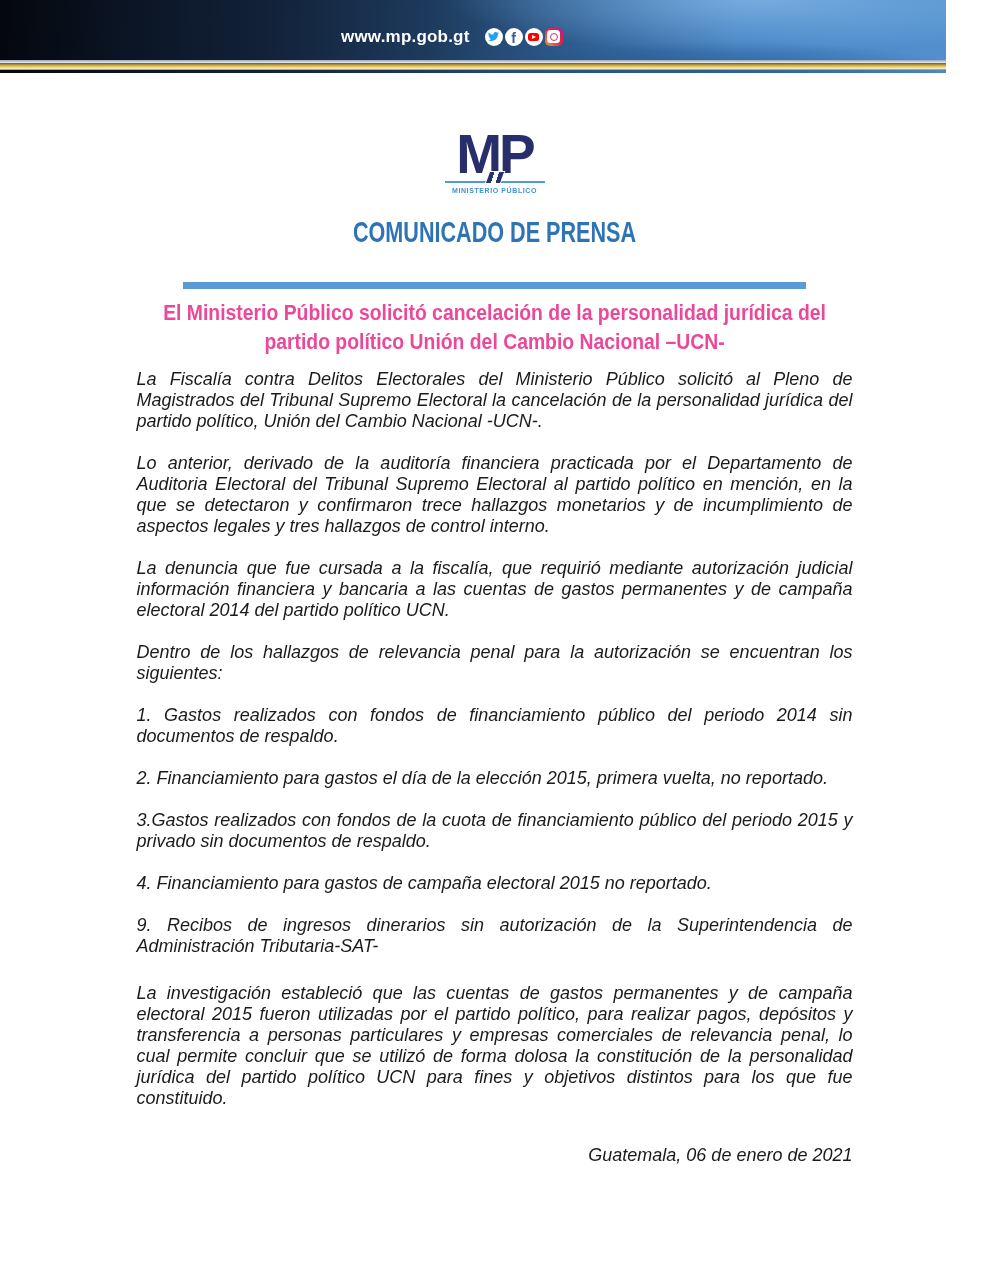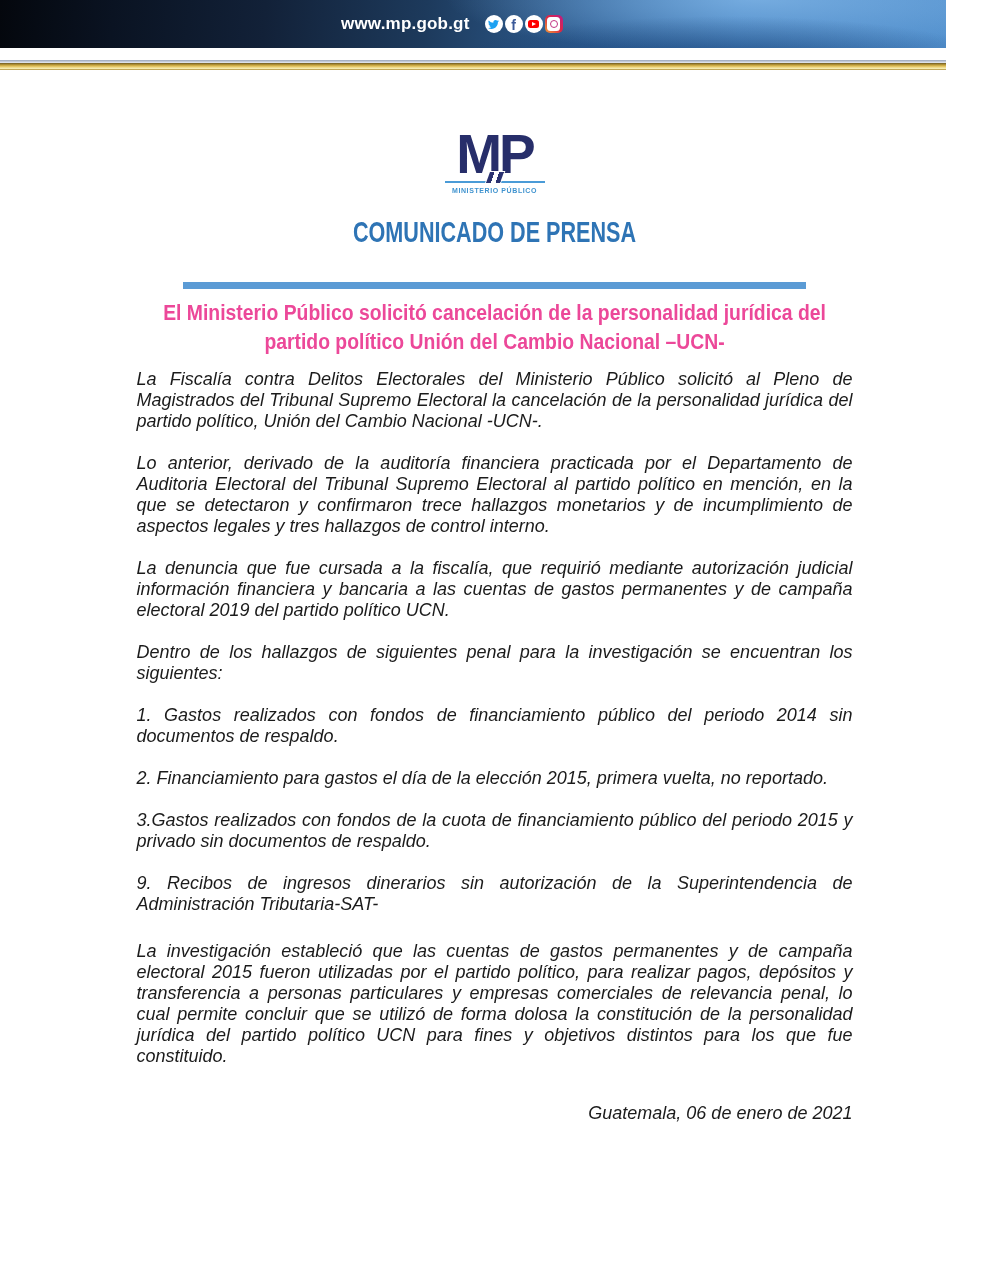--- a/index.html
+++ b/index.html
@@ -1,20 +1,20 @@
 <!DOCTYPE html>
 <html><head>
 <meta charset="utf-8">
 <style>
   html,body{margin:0;padding:0;background:#ffffff;}
   .page{position:relative;width:989px;height:1280px;background:#ffffff;overflow:hidden;
         font-family:"Liberation Sans", sans-serif;}
 
   
-  .topbar{position:absolute;top:0;left:0;width:946px;height:48px;overflow:hidden;
+  .topbar{position:absolute;top:0;left:0;width:946px;height:73px;overflow:hidden;
     background:linear-gradient(94deg,#04070d 0%,#0a1322 12%,#122138 28%,#1d3a5c 45%,
                #2f5f94 62%,#4583c2 78%,#4e8cca 92%,#5290cd 100%);}
   .topbar .wave-hi{position:absolute;right:-120px;top:-56px;width:620px;height:110px;
     background:radial-gradient(closest-side,rgba(133,185,233,.75),rgba(133,185,233,0));
     border-radius:50%;}
   .topbar .wave-lo{position:absolute;right:-60px;bottom:-68px;width:560px;height:100px;
     background:radial-gradient(closest-side,rgba(14,48,96,.65),rgba(14,48,96,0));
     border-radius:50%;}
   .topbar-inner{position:absolute;left:341px;top:0;height:100%;display:flex;
     align-items:center;gap:15px;}
@@ -119,24 +119,25 @@
     <div class="rule"></div>
 
     <div class="headline">
       <div class="headline-line">El Ministerio Público solicitó cancelación de la personalidad jurídica del</div>
       <div class="headline-line">partido político Unión del Cambio Nacional –UCN-</div>
     </div>
 
     <div class="body">
       <p>La Fiscalía contra Delitos Electorales del Ministerio Público solicitó al Pleno de Magistrados del Tribunal Supremo Electoral la cancelación de la personalidad jurídica del partido político, Unión del Cambio Nacional -UCN-.</p>
       <p>Lo anterior, derivado de la auditoría financiera practicada por el Departamento de Auditoria Electoral del Tribunal Supremo Electoral al partido político en mención, en la que se detectaron y confirmaron trece hallazgos monetarios y de incumplimiento de aspectos legales y tres hallazgos de control interno.</p>
-      <p>La denuncia que fue cursada a la fiscalía, que requirió mediante autorización judicial información financiera y bancaria a las cuentas de gastos permanentes y de campaña electoral 2019 del partido político UCN.</p>
-      <p>Dentro de los hallazgos de siguientes penal para la investigación se encuentran los siguientes:</p>
+      <p>La denuncia que fue cursada a la fiscalía, que requirió mediante autorización judicial información financiera y bancaria a las cuentas de gastos permanentes y de campaña electoral 2014 del partido político UCN.</p>
+      <p>Dentro de los hallazgos de relevancia penal para la autorización se encuentran los siguientes:</p>
       <p>1. Gastos realizados con fondos de financiamiento público del periodo 2014 sin documentos de respaldo.</p>
       <p>2. Financiamiento para gastos el día de la elección 2015, primera vuelta, no reportado.</p>
       <p>3.Gastos realizados con fondos de la cuota de financiamiento público del periodo 2015 y privado sin documentos de respaldo.</p>
+      <p>4. Financiamiento para gastos de campaña electoral 2015 no reportado.</p>
       <p>9. Recibos de ingresos dinerarios sin autorización de la Superintendencia de Administración Tributaria-SAT-</p>
       <p class="closing">La investigación estableció que las cuentas de gastos permanentes y de campaña electoral 2015 fueron utilizadas por el partido político, para realizar pagos, depósitos y transferencia a personas particulares y empresas comerciales de relevancia penal, lo cual permite concluir que se utilizó de forma dolosa la constitución de la personalidad jurídica del partido político UCN para fines y objetivos distintos para los que fue constituido.</p>
       <p class="dateline">Guatemala, 06 de enero de 2021</p>
     </div>
 
   </div>
 </div>
 
 </body></html>

